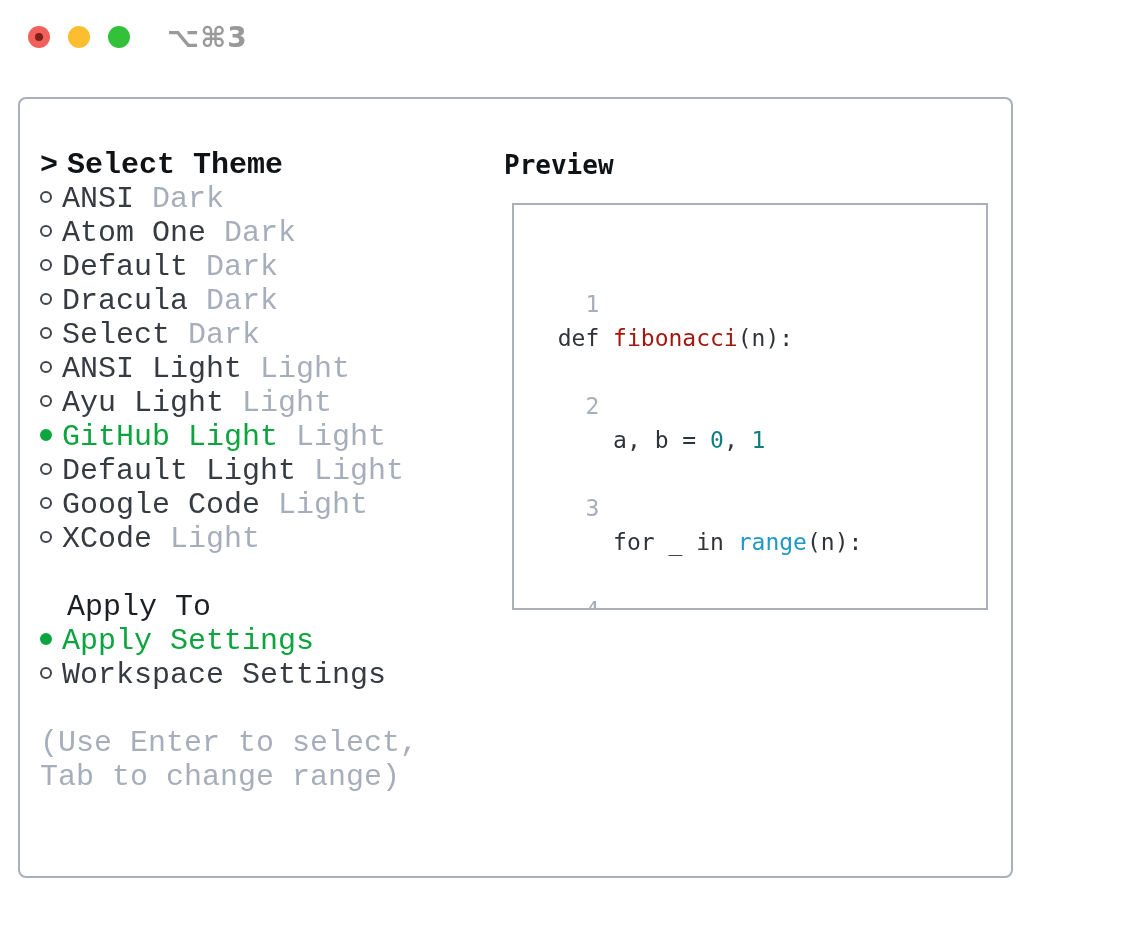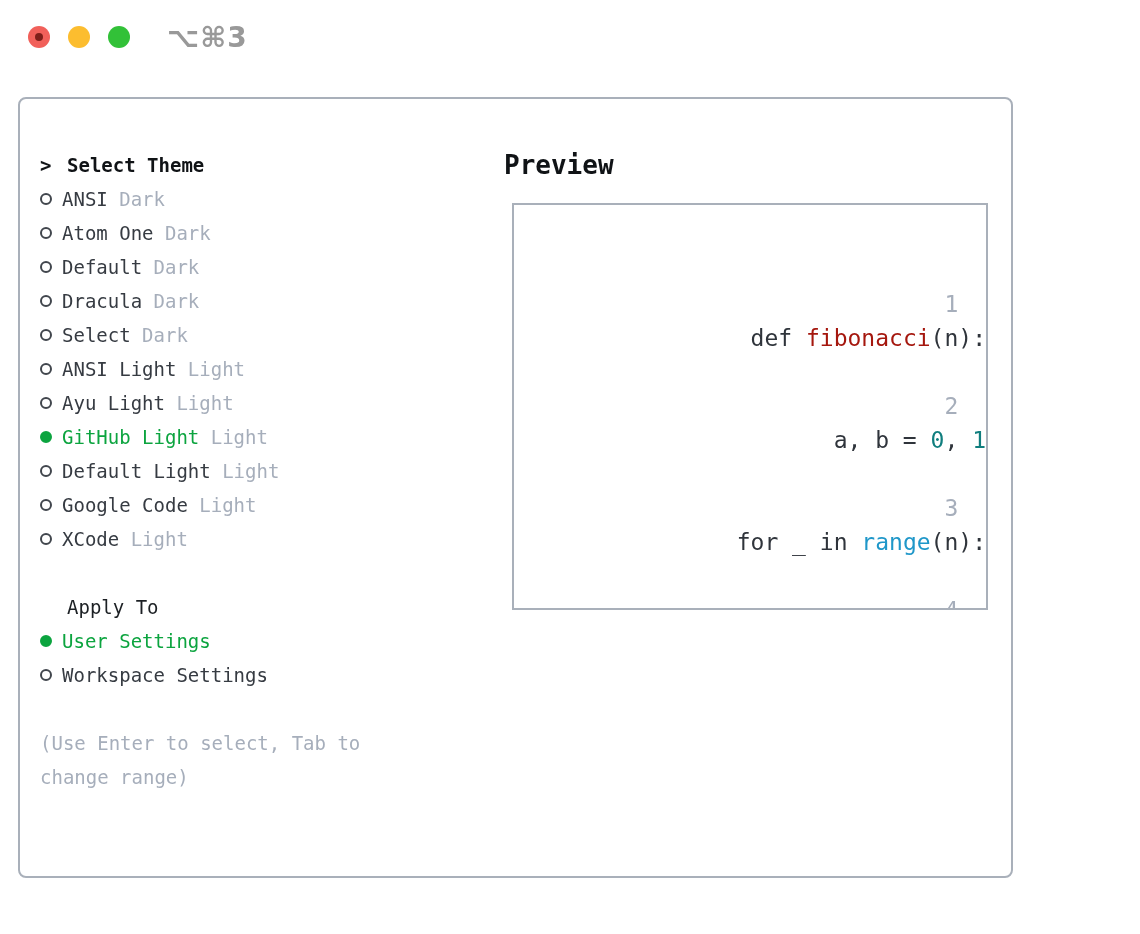--- a/index.html
+++ b/index.html
@@ -30,21 +30,21 @@
     color:var(--title-gray);font-family:"DejaVu Sans","Liberation Sans",sans-serif;
     letter-spacing:1px;
   }
   
   .panel{
     position:absolute;left:18px;top:97px;width:995px;height:781px;
     border:2px solid var(--border);border-radius:8px;background:#fff;
   }
   .left-col{
     position:absolute;left:20px;top:49px;width:430px;
-    font-size:19px;line-height:34px;color:var(--fg-item);white-space:nowrap;
+    font-size:30px;line-height:34px;color:var(--fg-item);white-space:nowrap;font-family:Liberation Mono, monospace;
   }
   .row{height:34px;}
   .spacer{height:34px;}
   .marker-col{display:inline-block;width:27px;}
   .focus-caret{font-weight:bold;color:var(--fg-header);}
   .picker-header .hdr{font-weight:bold;color:var(--fg-header);}
   .radio{
     display:inline-block;width:12px;height:12px;border-radius:50%;
     border:2.5px solid var(--circle);margin-right:10px;vertical-align:middle;
     position:relative;top:-2px;
@@ -60,21 +60,21 @@
   
   .preview-title{
     position:absolute;left:484px;top:49px;font-size:26px;line-height:34px;
     font-weight:bold;color:var(--fg-header);
   }
   .preview-box{
     position:absolute;left:492px;top:104px;width:476px;height:407px;
     border:2px solid var(--border);background:#fff;
     padding:48px 0 0 16px;font-size:23px;line-height:34px;overflow:hidden;
   }
-  .code-row{white-space:pre;min-height:34px;text-align:right;}
+  .code-row{white-space:pre;min-height:34px;}
   .ln{display:inline-block;width:1ch;margin-right:2ch;color:var(--muted);}
   .tok-fg{color:var(--code-fg);}
   .tok-func{color:var(--code-func);}
   .tok-num{color:var(--code-num);}
   .tok-builtin{color:var(--code-builtin);}
 </style>
 </head>
 <body>
 
 <div class="window">
@@ -143,21 +143,21 @@
 </div>
 
       <div class="spacer"></div>
 
       <div class="row">
         <span class="marker-col"></span><span class="apply-header">Apply To</span>
       </div>
 
       <div id="apply-list">
   <div class="row">
-    <span class="radio sel"></span><span class="opt-name sel">User Settings</span><span class="opt-variant"></span>
+    <span class="radio sel"></span><span class="opt-name sel">Apply Settings</span><span class="opt-variant"></span>
   </div>
 
   <div class="row">
     <span class="radio"></span><span class="opt-name">Workspace Settings</span><span class="opt-variant"></span>
   </div>
 </div>
 
       <div class="spacer"></div>
 
       <div class="hint">(Use Enter to select, Tab to change range)</div>

